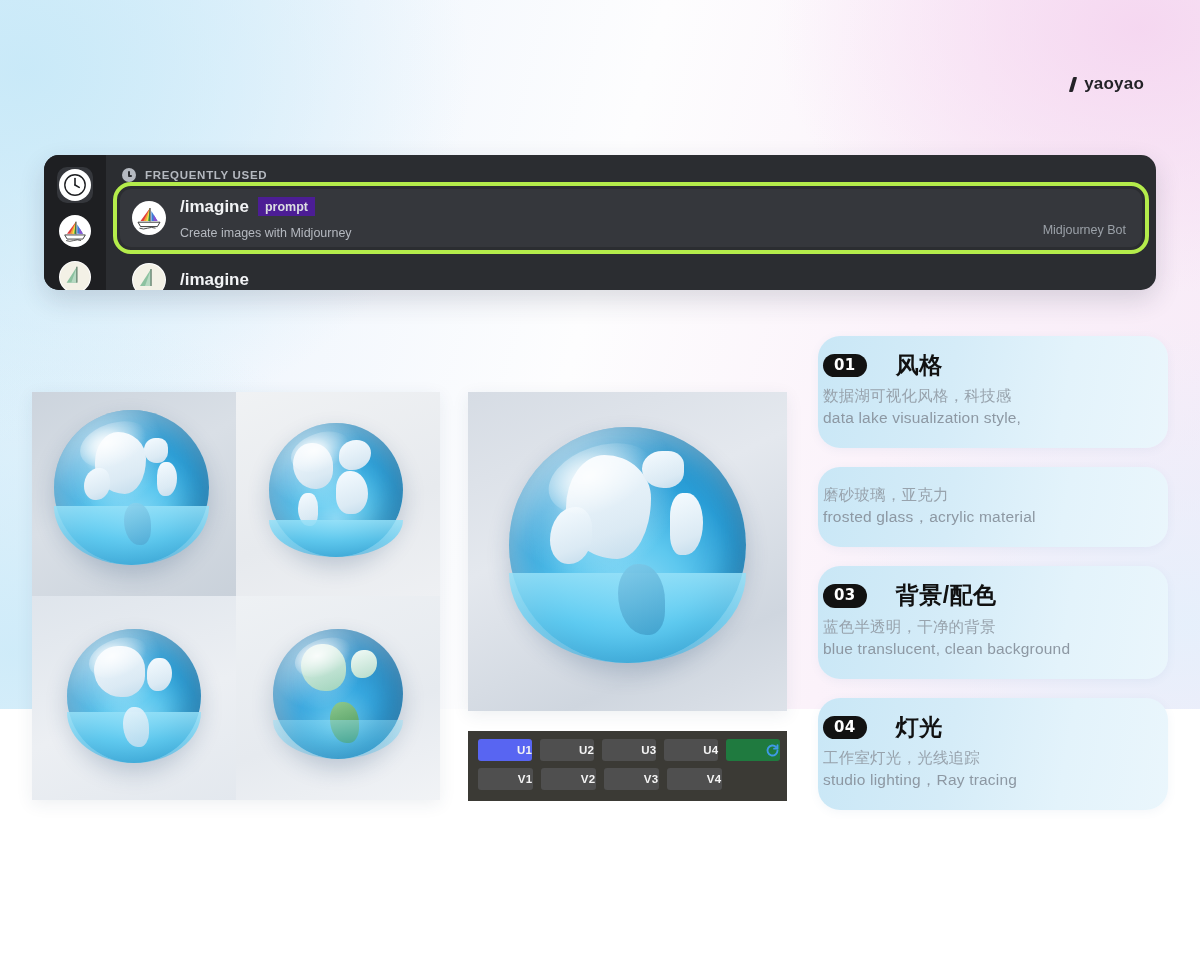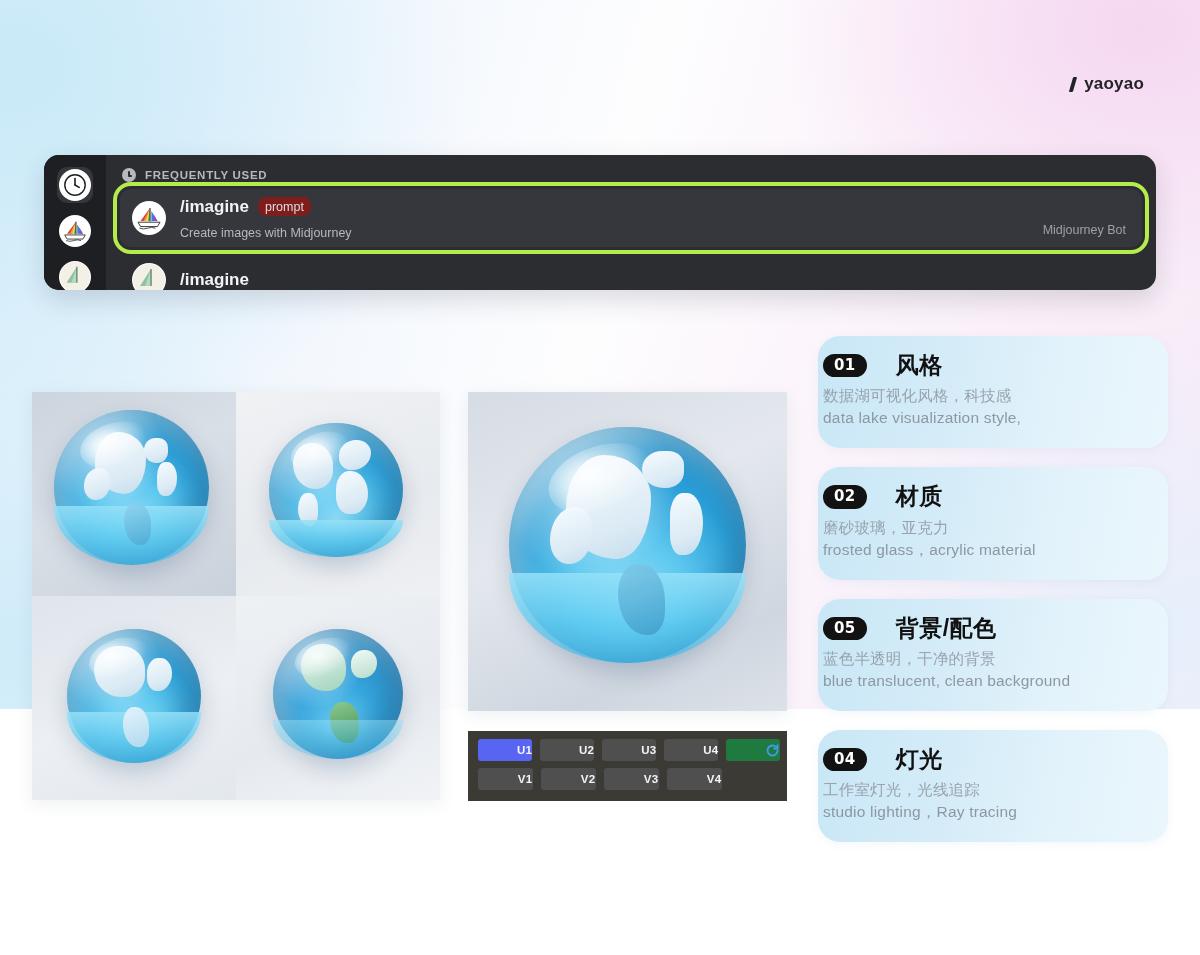--- a/index.html
+++ b/index.html
@@ -143,26 +143,26 @@
     overflow: hidden;
   }
   .cmd-text { display: flex; flex-direction: column; gap: 9px; min-width: 0; }
   .cmd-title-line { display: flex; align-items: center; gap: 9px; }
   .cmd-name {
     color: #f2f3f5;
     font-size: 17px;
     font-weight: 600;
   }
   .cmd-arg {
-    background: #7f1d1d;
+    background: #4c1d95;
     color: #dbdee1;
     font-size: 12.5px;
-    font-weight: 400;
+    font-weight: 700;
     padding: 2.5px 7px;
-    border-radius: 8px;
+    border-radius: 0;
   }
   .cmd-desc { color: #b5b9c0; font-size: 12.5px; }
   .cmd-bot {
     position: absolute;
     right: 16px;
     top: 50%;
     transform: translateY(-50%);
     color: #9ba1a8;
     font-size: 12.5px;
     margin-top: 12px;
@@ -515,31 +515,27 @@
     <div class="card">
       <div class="card-head">
         <span class="card-num">01</span>
         <span class="card-title">风格</span>
       </div>
       <div class="card-line cn">数据湖可视化风格，科技感</div>
       <div class="card-line">data lake visualization style,</div>
     </div>
 
     <div class="card">
-      <div class="card-head">
-        <span class="card-num">02</span>
-        <span class="card-title">材质</span>
-      </div>
       <div class="card-line cn">磨砂玻璃，亚克力</div>
       <div class="card-line">frosted glass，acrylic material</div>
     </div>
 
     <div class="card">
       <div class="card-head">
-        <span class="card-num">05</span>
+        <span class="card-num">03</span>
         <span class="card-title">背景/配色</span>
       </div>
       <div class="card-line cn">蓝色半透明，干净的背景</div>
       <div class="card-line">blue translucent, clean background</div>
     </div>
 
     <div class="card">
       <div class="card-head">
         <span class="card-num">04</span>
         <span class="card-title">灯光</span>

